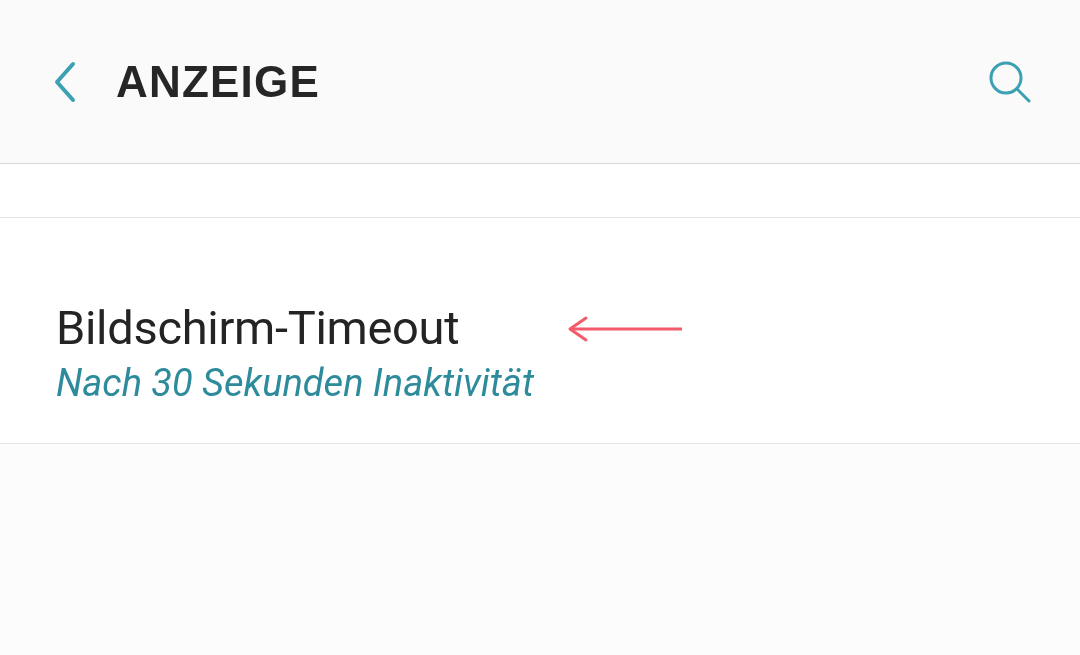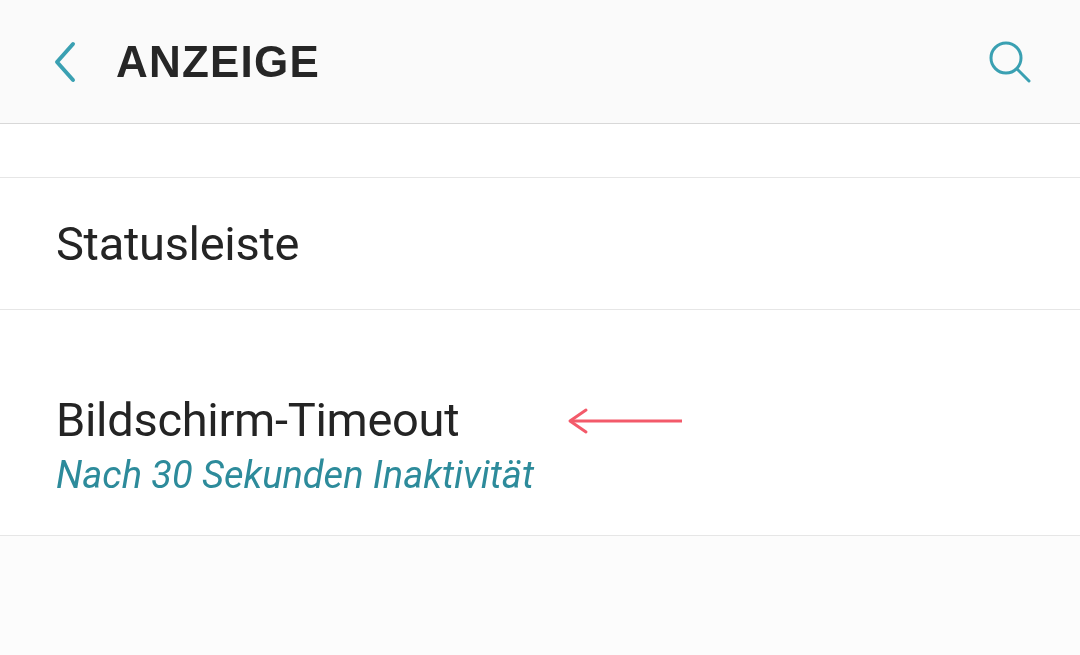--- a/index.html
+++ b/index.html
@@ -6,21 +6,21 @@
     body {
       font-family: -apple-system, BlinkMacSystemFont, "Segoe UI", Roboto, Arial, sans-serif;
       background: #fcfcfc;
       width: 1080px;
       height: 655px;
       overflow: hidden;
     }
     .header {
       display: flex;
       align-items: center;
-      height: 124px;
+      height: 164px;
       padding: 0 40px;
       background: #fafafa;
       border-bottom: 1px solid #d8d8d8;
     }
     .back-btn {
       width: 48px;
       height: 48px;
       display: flex;
       align-items: center;
       justify-content: center;
@@ -94,23 +94,20 @@
     <svg width="50" height="50" viewBox="0 0 50 50">
       <circle cx="21" cy="21" r="15" fill="none" stroke="#3aa0b2" stroke-width="3"></circle>
       <line x1="32" y1="32" x2="44" y2="44" stroke="#3aa0b2" stroke-width="3" stroke-linecap="round"></line>
     </svg>
   </div>
 </div>
 
 <div class="list">
   <div class="item-top-partial"></div>
 
-  <div class="item">
-    <div class="item-title">Statusleiste</div>
-  </div>
 
   <div class="item">
     <div class="timeout-row">
       <div>
         <div class="item-title">Bildschirm-Timeout</div>
         <div class="item-subtitle">Nach 30 Sekunden Inaktivität</div>
       </div>
       <div class="arrow-annotation">
         <svg width="120" height="30" viewBox="0 0 120 30">
           <line x1="118" y1="15" x2="8" y2="15" stroke="#f35a6a" stroke-width="3"></line>

